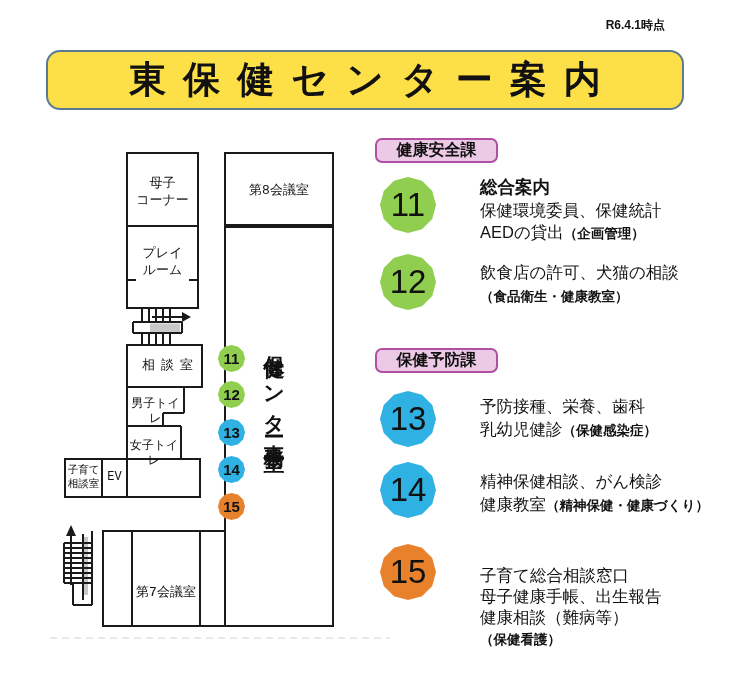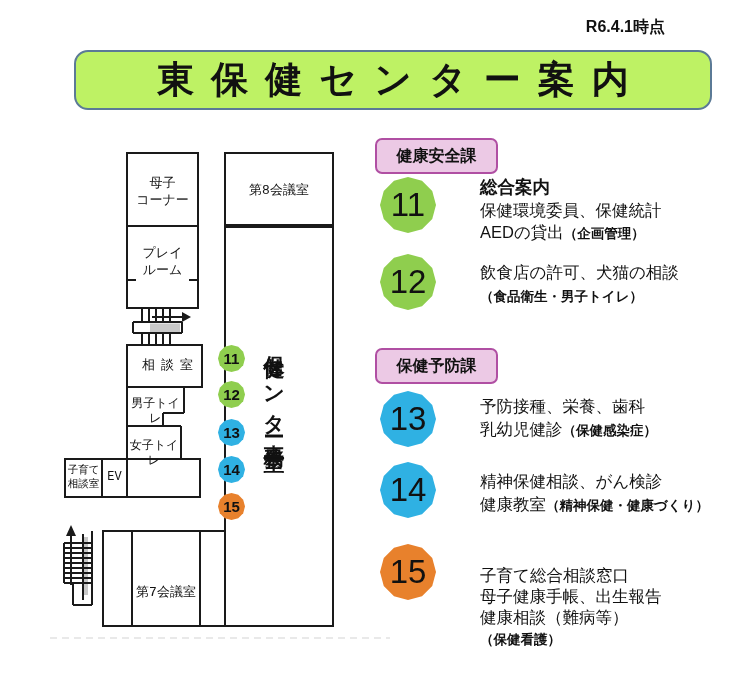--- a/index.html
+++ b/index.html
@@ -1,47 +1,47 @@
 <!DOCTYPE html>
 <html><head>
 <meta charset="utf-8">
 <style>
   html,body{margin:0;padding:0;background:#fff;}
   .page{position:relative;width:729px;height:688px;background:#ffffff;overflow:hidden;
         font-family:"Liberation Sans","DejaVu Sans",sans-serif;color:#111;}
-  .timestamp{position:absolute;top:17px;right:64px;font-size:16px;font-weight:600;}
+  .timestamp{position:absolute;top:17px;right:64px;font-size:12px;font-weight:600;}
   .banner{position:absolute;left:46px;top:50px;width:638px;height:60px;border-radius:14px;
           display:flex;align-items:center;justify-content:center;box-sizing:border-box;}
   .banner .title{font-size:37px;font-weight:700;letter-spacing:17px;padding-left:17px;white-space:nowrap;}
   svg.plan{position:absolute;left:0;top:0;}
   .room-label{position:absolute;text-align:center;font-weight:500;line-height:1.28;color:#111;font-family:Liberation Mono, monospace;}
   .rl-13{font-size:13px;} .rl-12{font-size:12px;} .rl-11{font-size:10.5px;line-height:1.3;}
   .spaced{letter-spacing:6px;padding-left:6px;}
   .v-label{position:absolute;writing-mode:vertical-rl;text-orientation:mixed;
            font-size:21px;font-weight:600;letter-spacing:3px;line-height:1;}
   .poly{clip-path:polygon(50% 0%,75% 6.7%,93.3% 25%,100% 50%,93.3% 75%,75% 93.3%,50% 100%,25% 93.3%,6.7% 75%,0% 50%,6.7% 25%,25% 6.7%);
         display:flex;align-items:center;justify-content:center;position:absolute;color:#111;}
   .plan-marker{width:27px;height:27px;left:218px;font-size:15px;font-weight:600;}
   .legend-circle{width:56px;height:56px;left:380px;font-size:33px;font-weight:500;}
-  .legend-tag{position:absolute;left:375px;width:123px;height:36px;border-radius:7px;
+  .legend-tag{position:absolute;left:375px;width:123px;height:25px;border-radius:7px;
               display:flex;align-items:center;justify-content:center;font-size:16px;font-weight:700;box-sizing:border-box;}
   .legend-text{position:absolute;left:480px;width:265px;}
   .legend-text .ln{white-space:nowrap;}
   .lt{font-size:16.5px;font-weight:400;}
   .lb{font-size:17.5px;font-weight:800;}
   .ls{font-size:13.5px;font-weight:700;}
 </style>
 </head>
 <body>
 
 <div class="page">
 
   <div class="timestamp">R6.4.1時点</div>
 
-  <div class="banner" style="background: #bef264; border: 2px solid rgb(91, 122, 150); margin-left: 28px;">
+  <div class="banner" style="background: #fde047; border: 2px solid rgb(91, 122, 150);">
     <span class="title">東保健センター案内</span>
   </div>
 
   <svg class="plan" width="729" height="688" viewBox="0 0 729 688">
     <g fill="none" stroke="#1a1a1a" stroke-width="2">
 
       <rect x="127" y="153" width="71" height="155"></rect>
       <line x1="127" y1="226" x2="198" y2="226"></line>
       <line x1="127" y1="280" x2="136" y2="280"></line>
       <line x1="189" y1="280" x2="198" y2="280"></line>
@@ -144,21 +144,21 @@
       <div class="legend-tag" style="top: 138px; background: rgb(236, 201, 229); border: 2px solid rgb(176, 79, 163);">健康安全課</div>
       <div class="poly legend-circle" style="top: 177px; background: rgb(143, 206, 78);">11</div>
       <div class="legend-text" style="top: 176px;">
         <div class="ln" style="height: 23px; line-height: 23px;"><span class="lb">総合案内</span></div>
         <div class="ln" style="height: 23px; line-height: 23px;"><span class="lt">保健環境委員、保健統計</span></div>
         <div class="ln" style="height: 23px; line-height: 21px;"><span class="lt">AEDの貸出</span><span class="ls">（企画管理）</span></div>
       </div>
       <div class="poly legend-circle" style="top: 254px; background: rgb(143, 206, 78);">12</div>
       <div class="legend-text" style="top: 261px;">
         <div class="ln" style="height: 23px; line-height: 23px;"><span class="lt">飲食店の許可、犬猫の相談</span></div>
-        <div class="ln" style="height: 23px; line-height: 23px;"><span class="ls">（食品衛生・男子トイレ）</span></div>
+        <div class="ln" style="height: 23px; line-height: 23px;"><span class="ls">（食品衛生・健康教室）</span></div>
       </div>
       <div class="legend-tag" style="top: 348px; background: rgb(236, 201, 229); border: 2px solid rgb(176, 79, 163);">保健予防課</div>
       <div class="poly legend-circle" style="top: 391px; background: rgb(47, 177, 227);">13</div>
       <div class="legend-text" style="top: 395px;">
         <div class="ln" style="height: 23px; line-height: 23px;"><span class="lt">予防接種、栄養、歯科</span></div>
         <div class="ln" style="height: 23px; line-height: 23px;"><span class="lt">乳幼児健診</span><span class="ls">（保健感染症）</span></div>
       </div>
       <div class="poly legend-circle" style="top: 462px; background: rgb(47, 177, 227);">14</div>
       <div class="legend-text" style="top: 470px;">
         <div class="ln" style="height: 23px; line-height: 23px;"><span class="lt">精神保健相談、がん検診</span></div>

